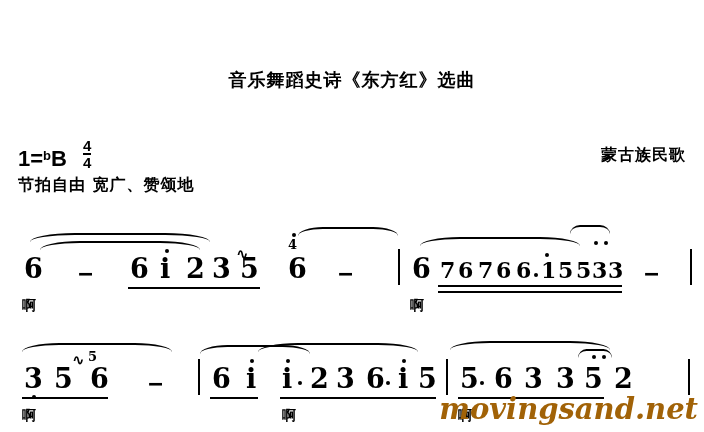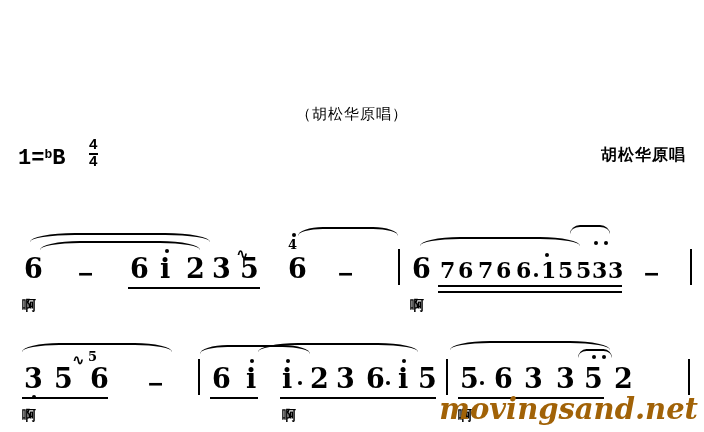--- a/index.html
+++ b/index.html
@@ -29,21 +29,21 @@
   }
   .subtitle2{
     position:absolute;top:105px;left:0;width:100%;
     text-align:center;font-size:15px;
     font-family:"DejaVu Serif","Liberation Serif",serif;
     letter-spacing:1px;
   }
 
   
   .keyblock{position:absolute;left:18px;top:138px;font-size:22px;font-weight:bold;
-            font-family:Liberation Mono, monospace;}
+            font-family:Liberation Sans, sans-serif;}
   .keyblock .flat{font-size:13px;vertical-align:6px;}
   .meter{display:inline-block;vertical-align:-2px;margin-left:10px;
          font-size:15px;line-height:1.0;text-align:center;font-weight:bold;}
   .meter span{display:block;}
   .meter .bar{border-top:2px solid #000;}
   .tempo{position:absolute;left:18px;top:175px;font-size:16px;font-weight:bold;
          font-family:"DejaVu Serif","Liberation Serif",serif;letter-spacing:1px;}
 
   .credits{position:absolute;right:18px;top:140px;text-align:right;
            font-size:16px;font-weight:bold;line-height:30px;
@@ -91,32 +91,33 @@
     font-size:29px;color:#a16207;font-style:italic;font-weight:bold;
     font-family:"DejaVu Serif","Liberation Serif",serif;
     letter-spacing:0px;
   }
 </style>
 </head>
 <body>
 
 <div class="sheet">
 
-  <div class="subtitle2">（胡松华原唱）</div>
+  <div class="subtitle">音乐舞蹈史诗《东方红》选曲</div>
 
   <div class="keyblock">
     <span>1=</span><span class="flat">b</span><span>B</span>
     <span class="meter">
       <span>4</span>
       <span class="bar">4</span>
     </span>
   </div>
+  <div class="tempo">节拍自由  宽广、赞颂地</div>
 
   <div class="credits">
-    <div>胡松华原唱</div>
+    <div>蒙古族民歌</div>
   </div>
 
   <div class="row row1">
 
     <div class="slur" style="left:30px;top:18px;width:180px;"></div>
     <div class="slur" style="left:40px;top:26px;width:160px;"></div>
     <div class="slur" style="left:298px;top:12px;width:100px;"></div>
     <div class="slur" style="left:420px;top:22px;width:160px;"></div>
     <div class="slur" style="left:570px;top:10px;width:40px;"></div>
 

